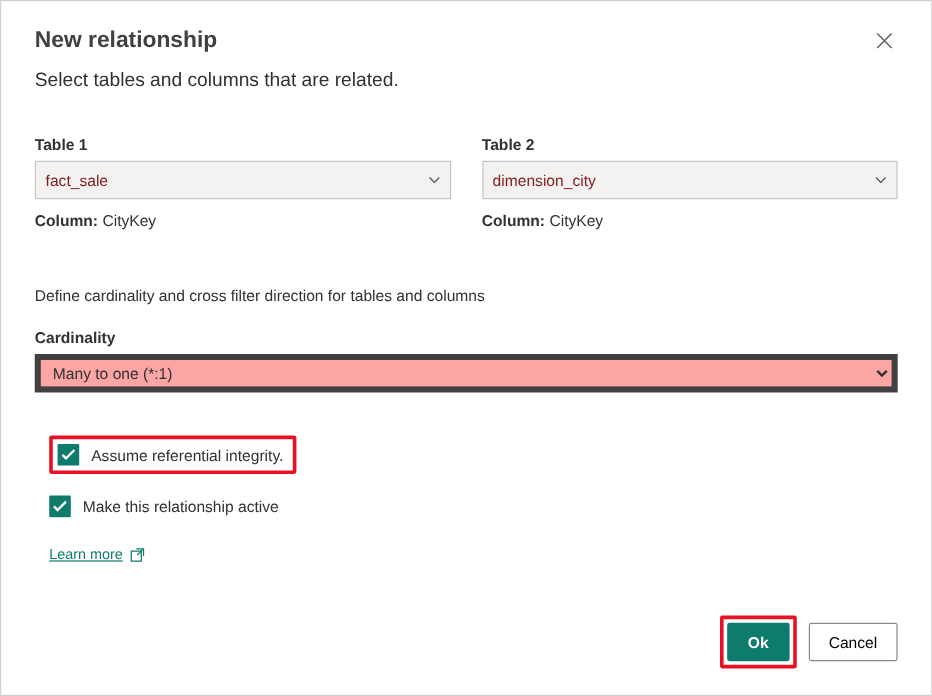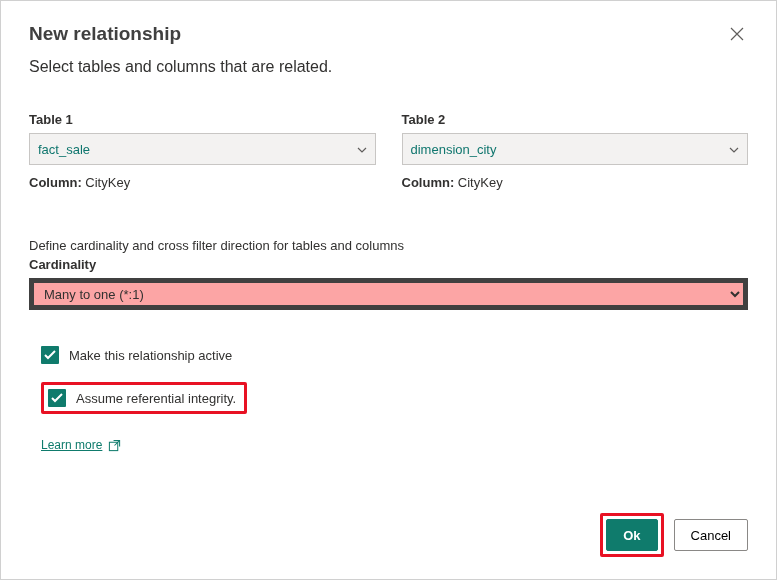--- a/index.html
+++ b/index.html
@@ -23,28 +23,28 @@
     .section-top { margin-top: 36px; }
     .label { font-weight: 600; font-size: 13px; margin-bottom: 6px; display: block; }
     .select-wrap {
       position: relative;
       border: 1px solid #c8c6c4;
       background: #f3f2f1;
       height: 32px;
       display: flex;
       align-items: center;
       padding: 0 8px;
-      color: #0f766e;
+      color: #7f1d1d;
       cursor: pointer;
     }
     .select-wrap .chev { margin-left: auto; color: #605e5c; font-size: 10px; }
     .col-line { margin-top: 10px; font-size: 13px; }
     .col-line .k { font-weight: 600; }
     .define-text { margin-top: 48px; font-size: 13px; }
-    .card-row { margin-top: 4px; }
+    .card-row { margin-top: 20px; }
     select.native {
       width: 100%;
       height: 32px;
       border: 5px solid #404040;
       background: #fca5a5;
       padding: 0 6px;
       font-family: inherit;
       font-size: 13px;
       color: #323130;
     }
@@ -137,36 +137,36 @@
   <div class="col">
     <span class="label">Cardinality</span>
     <select class="native">
       <option>Many to one (*:1)</option>
     </select>
   </div>
 </div>
 
 <div class="checks">
   <div class="check-row">
-    <span class="check">
-      <svg width="12" height="10" viewBox="0 0 12 10">
-          <path d="M1 5 L4 8 L11 1" stroke="#fff" stroke-width="2" fill="none"></path>
-        </svg>
-    </span>
-    <span>Make this relationship active</span>
-  </div>
-  <div class="check-row">
     <span class="highlight-red">
       <span class="check">
         <svg width="12" height="10" viewBox="0 0 12 10">
             <path d="M1 5 L4 8 L11 1" stroke="#fff" stroke-width="2" fill="none"></path>
           </svg>
       </span>
       <span>Assume referential integrity.</span>
     </span>
+  </div>
+  <div class="check-row">
+    <span class="check">
+      <svg width="12" height="10" viewBox="0 0 12 10">
+          <path d="M1 5 L4 8 L11 1" stroke="#fff" stroke-width="2" fill="none"></path>
+        </svg>
+    </span>
+    <span>Make this relationship active</span>
   </div>
 </div>
 
 <a class="learn-more">
   <span>Learn more</span>
   <svg class="ext-icon" viewBox="0 0 14 14">
     <rect x="1.5" y="3.5" width="9" height="9" fill="none" stroke="#0f7b6c" stroke-width="1.1"></rect>
     <path d="M6 1.5 H12.5 V8" fill="none" stroke="#0f7b6c" stroke-width="1.1"></path>
     <path d="M12 2 L7 7" stroke="#0f7b6c" stroke-width="1.1"></path>
   </svg>

